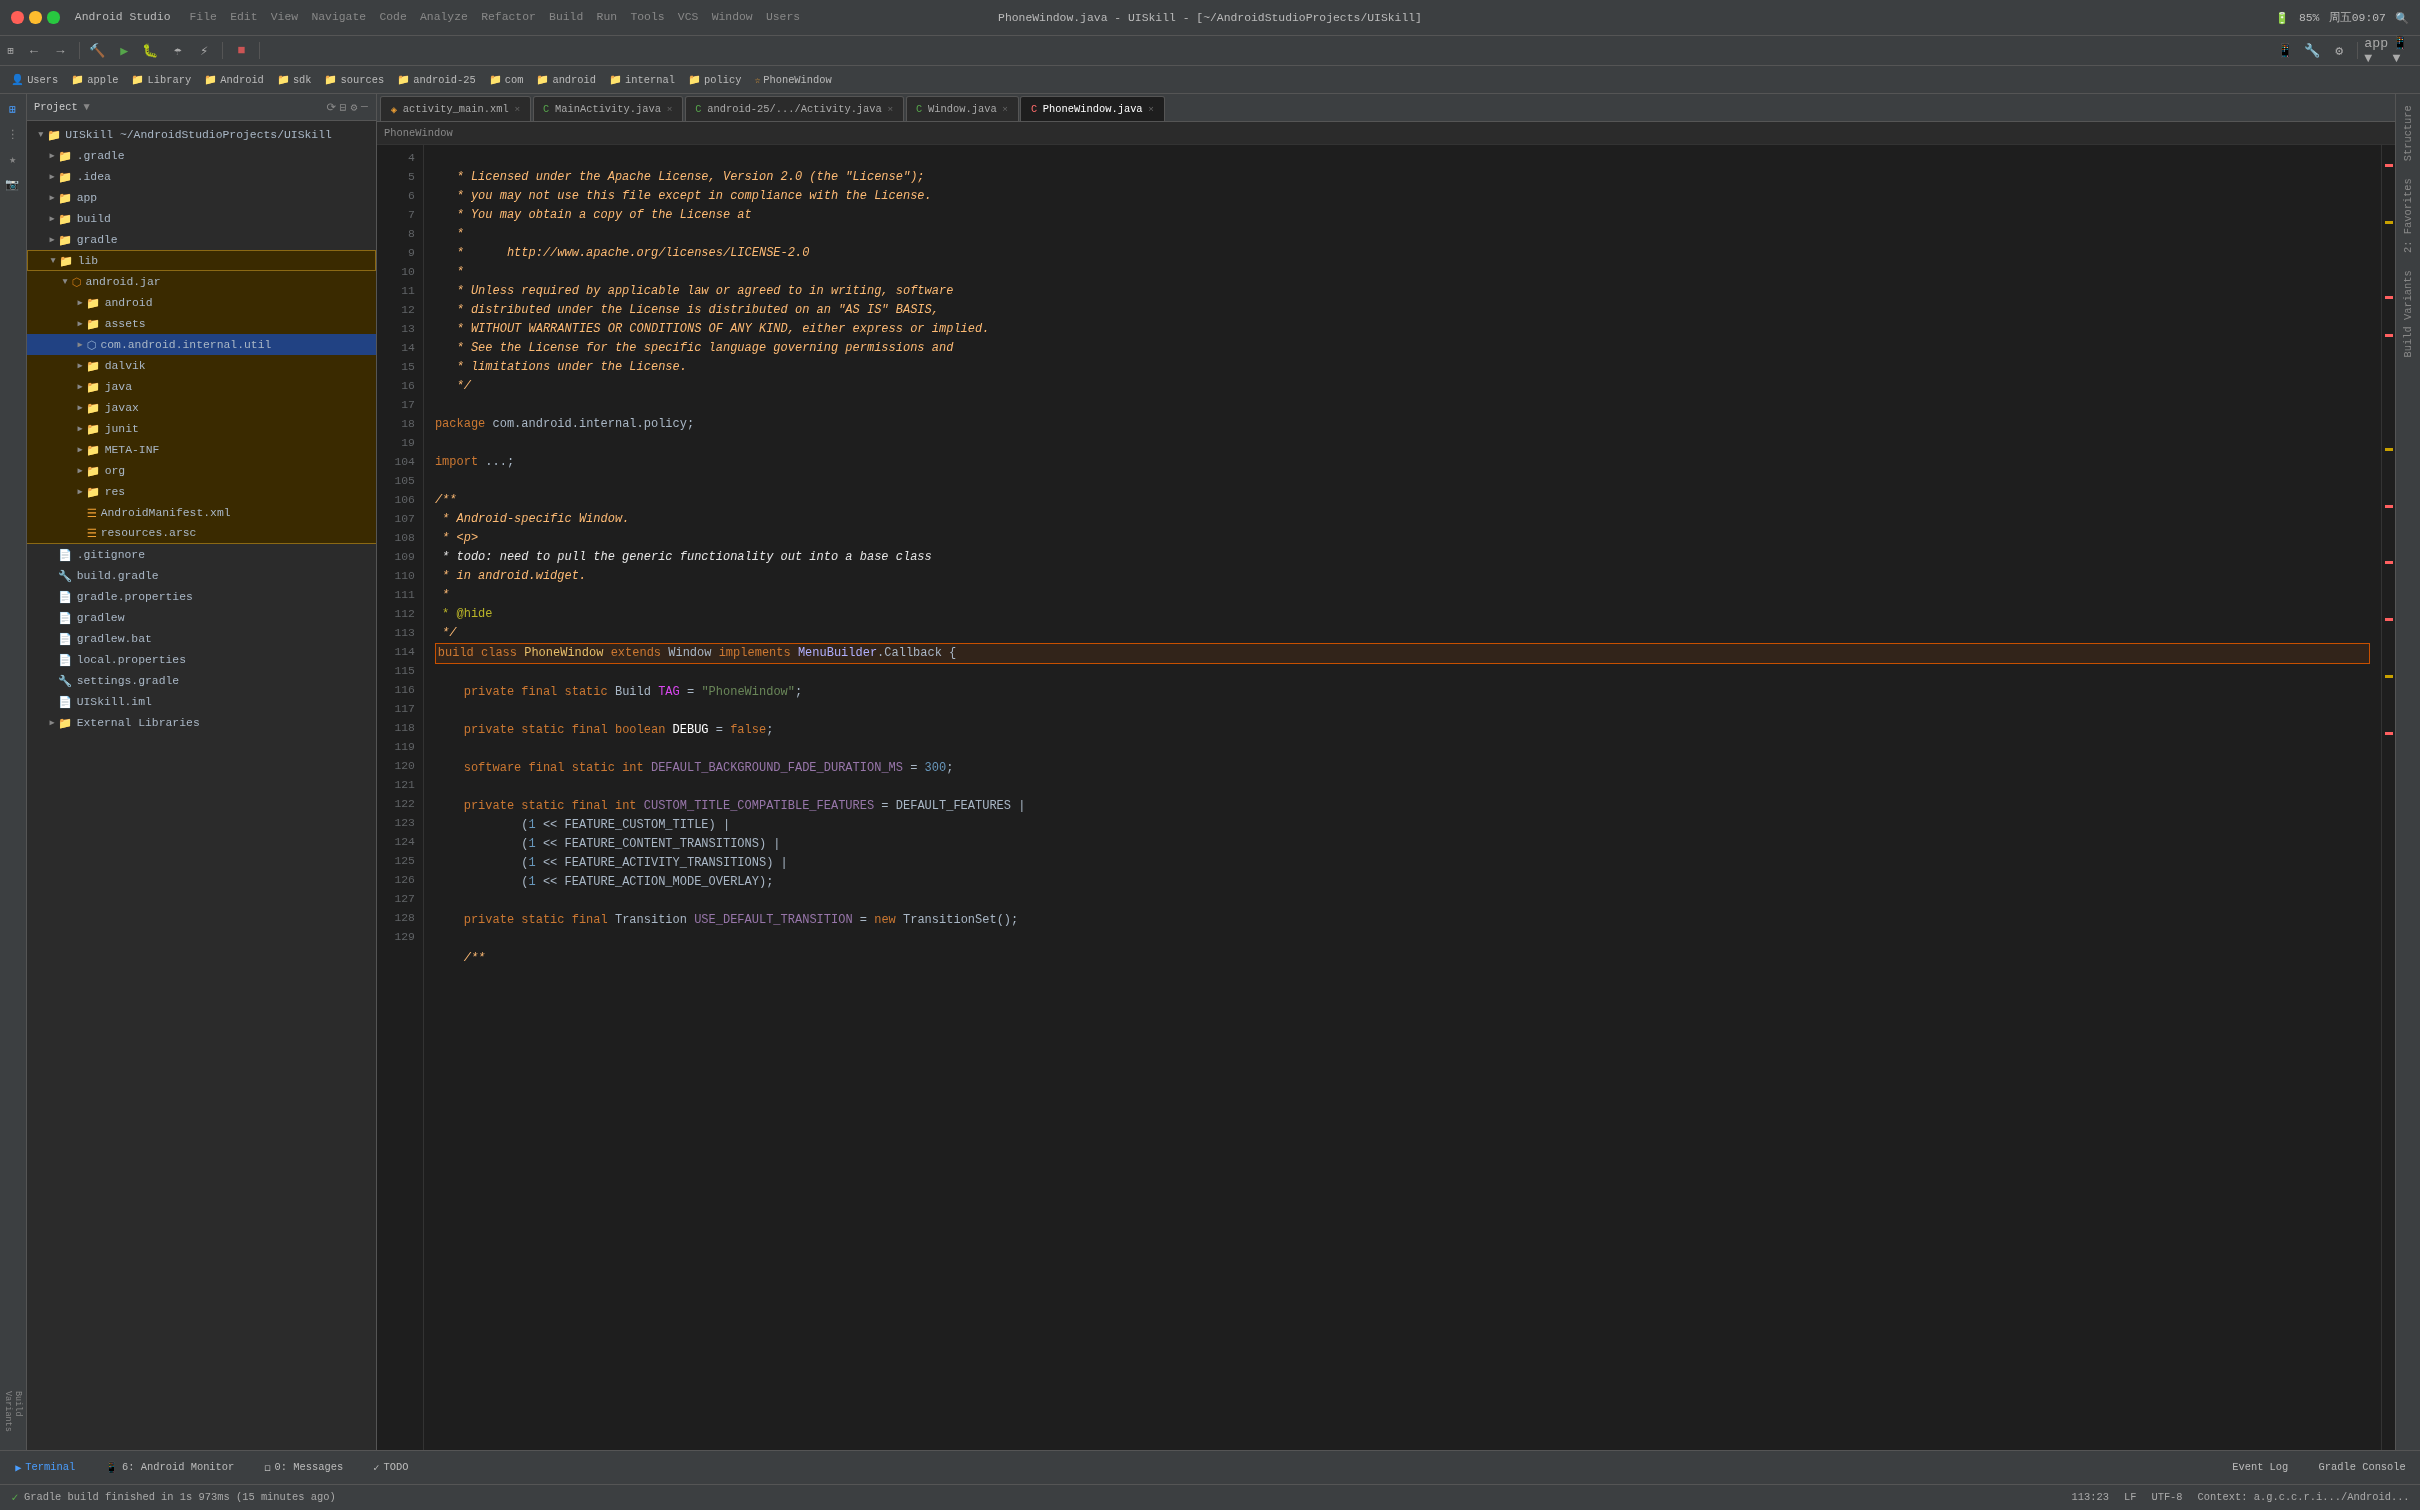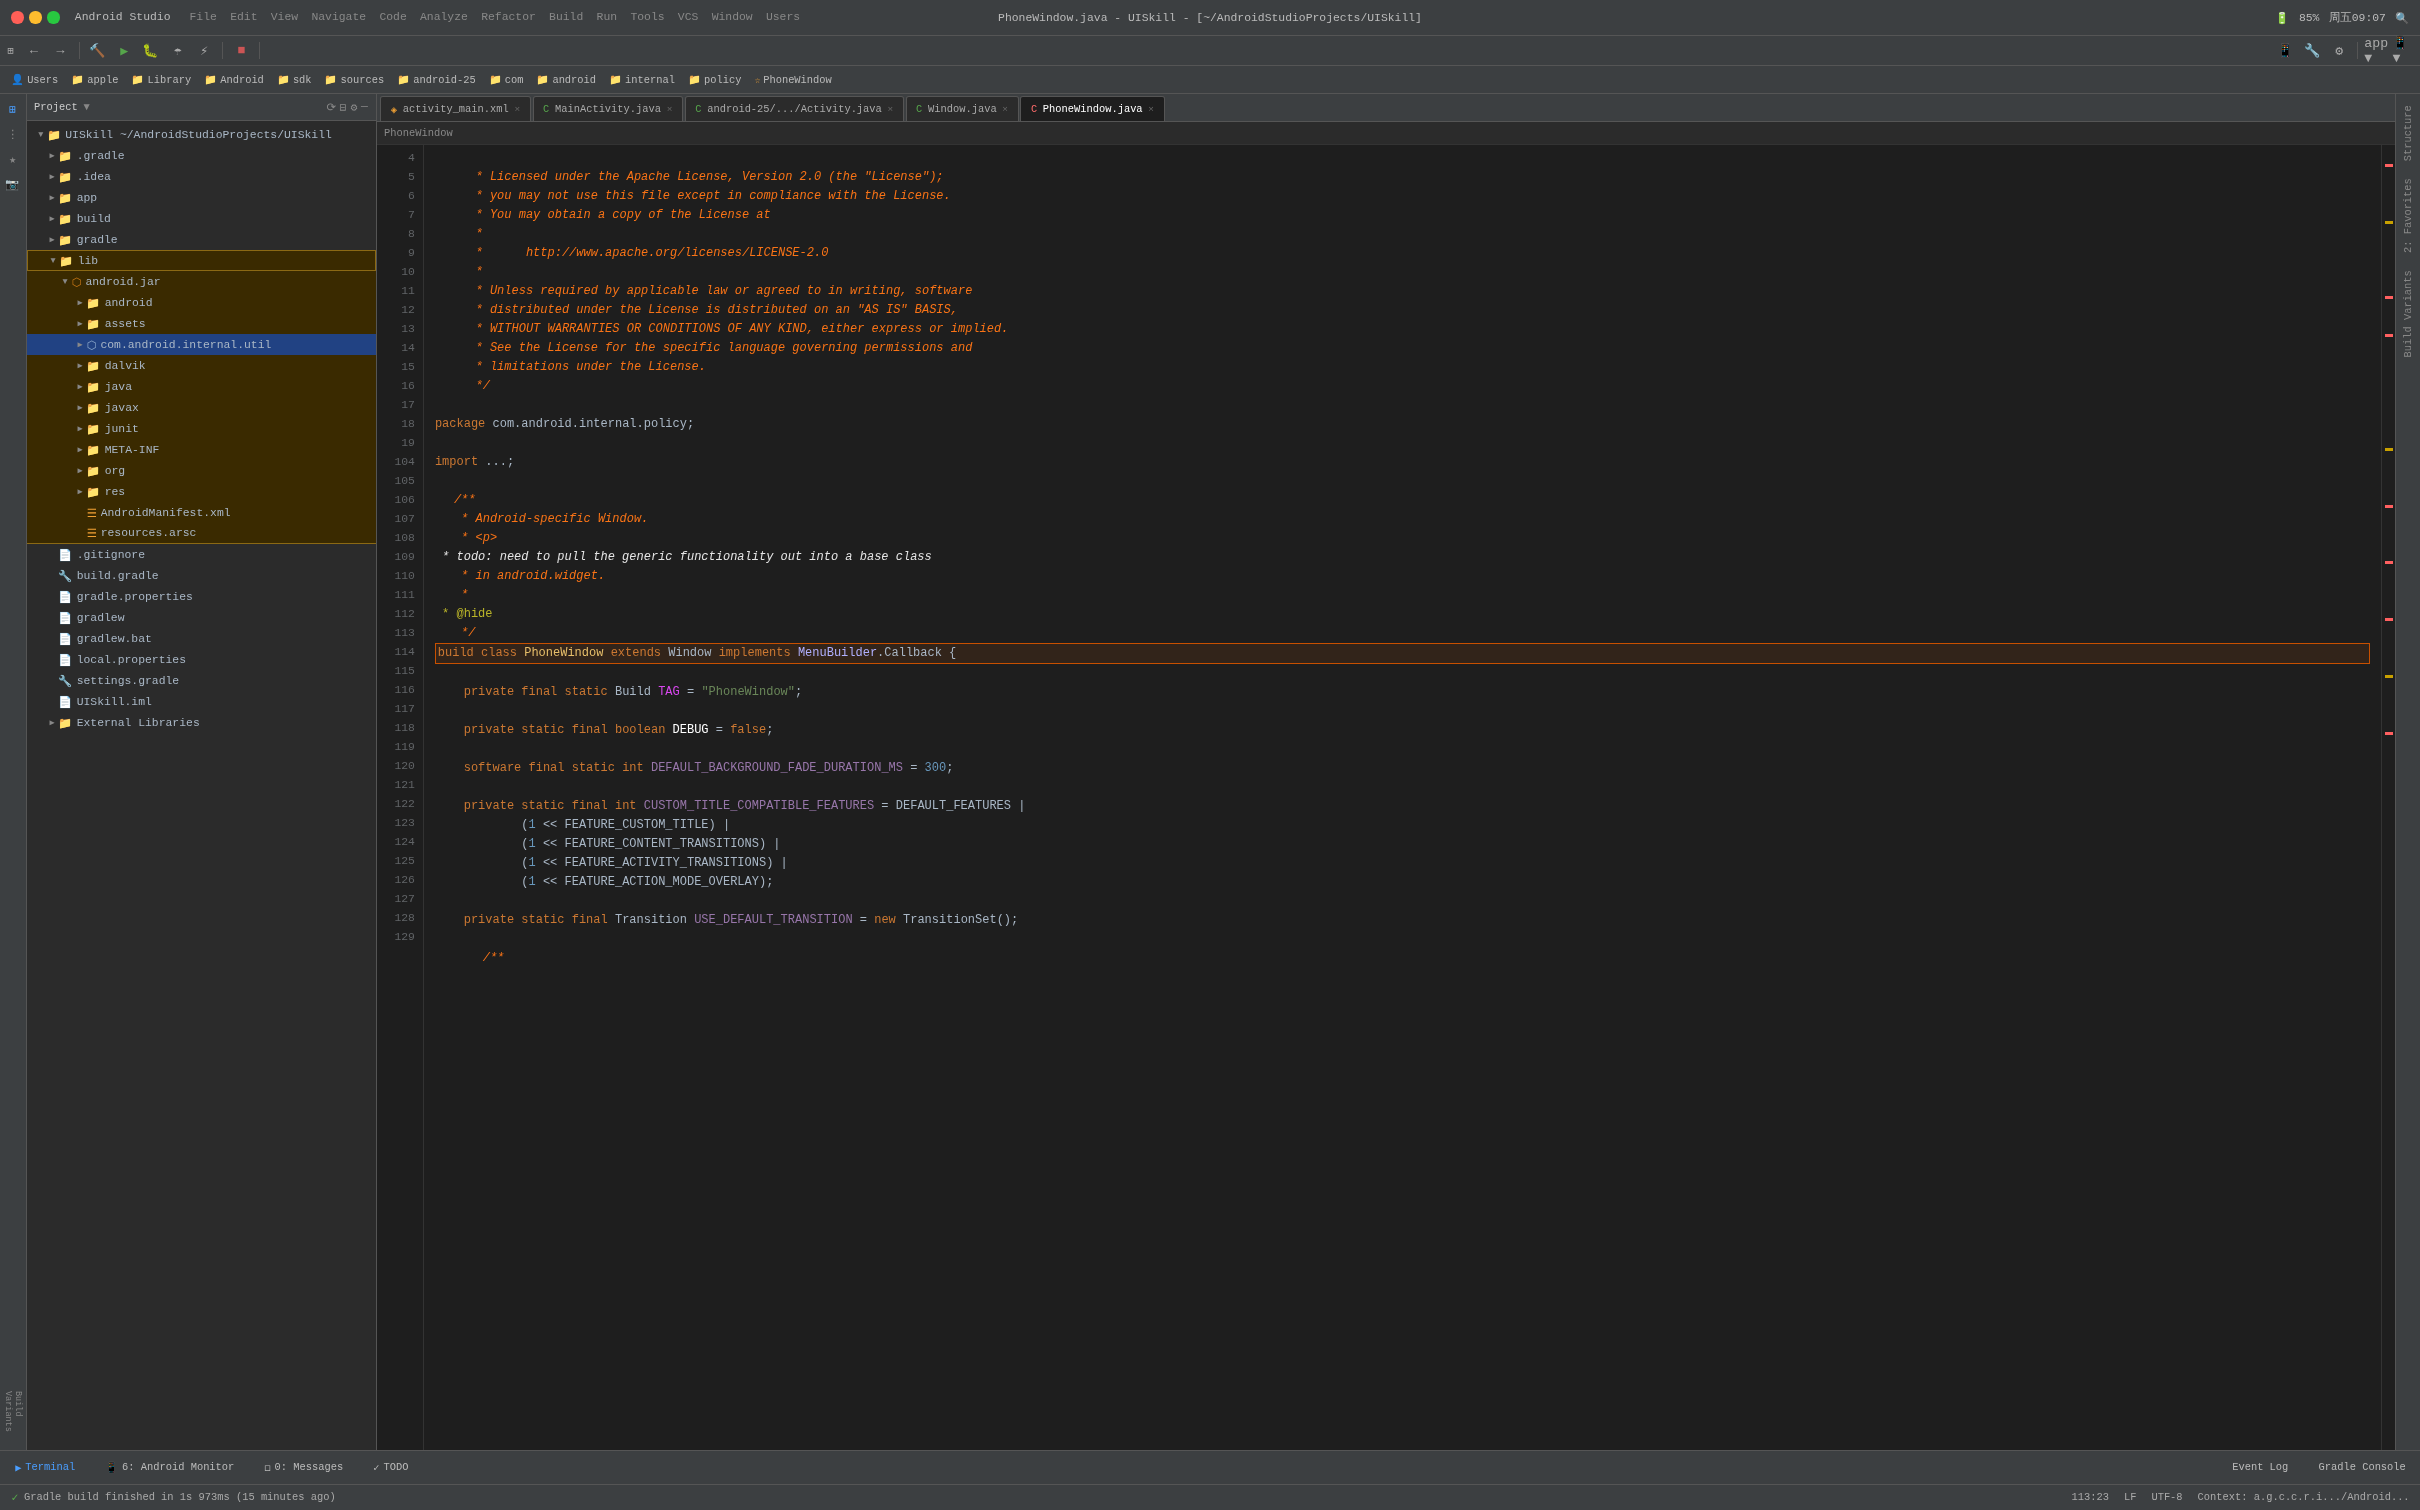--- a/index.html
+++ b/index.html
@@ -244,21 +244,21 @@
       flex: 1;
       padding: 3.8px 11.4px;
       overflow: auto;
       line-height: 19px;
       font-size: 12px;
       white-space: pre;
     }
 
     
     .kw { color: #cc7832; }
-    .cm { color: #f97316; font-style: italic; margin-left: 19px; } 
+    .cm { color: #fdba74; font-style: italic; } 
     .cm-todo { color: #e5e5e5; font-style: italic; }
     .st { color: #6a8759; } 
     .num { color: #6897bb; } 
     .cl { color: #a9b7c6; } 
     .cl2 { color: #e8bf6a; }
     .ann { color: #bbb529; } 
     .iface { color: #b0b0ff; }
     .pkg { color: #a9b7c6; }
 
     

